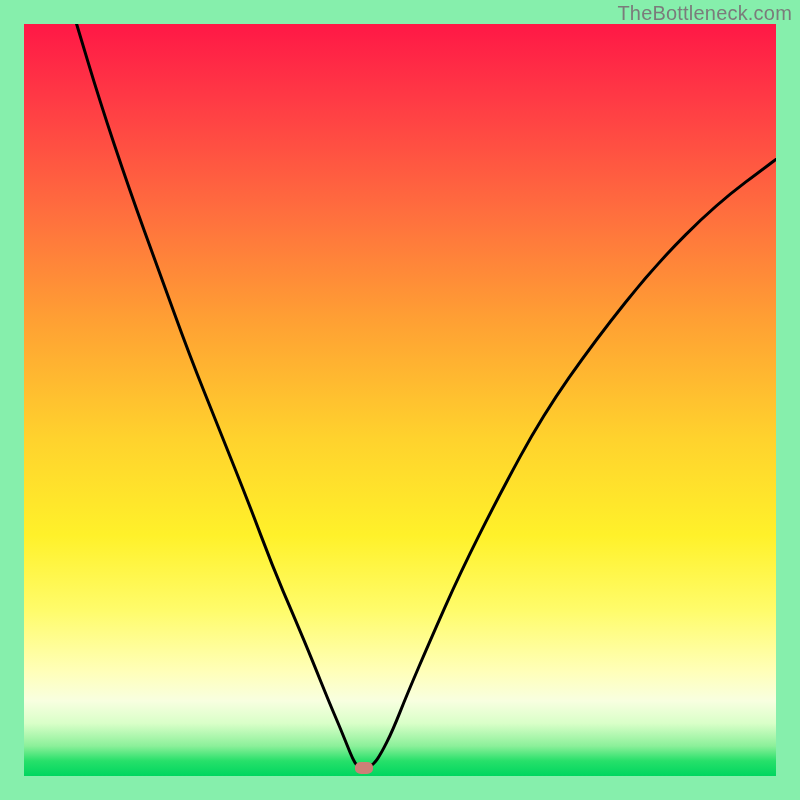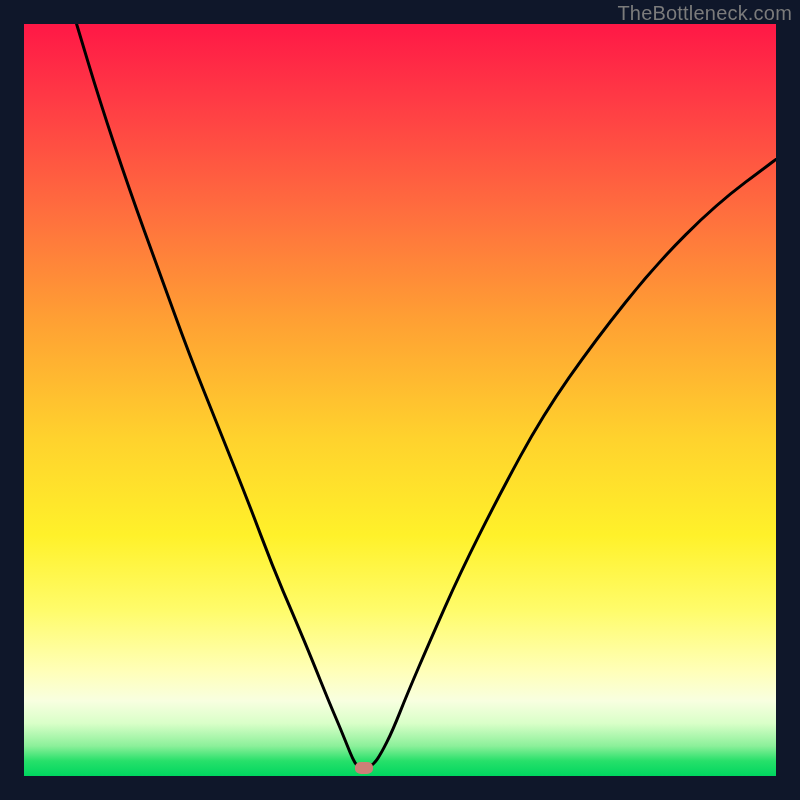--- a/index.html
+++ b/index.html
@@ -8,21 +8,21 @@
     width: 800px;
     height: 800px;
     overflow: hidden;
     background: #000;
     font-family: Arial, Helvetica, sans-serif;
   }
   .frame {
     position: relative;
     width: 800px;
     height: 800px;
-    background: #0f172a;
+    background: #86efac;
   }
   .plot {
     position: absolute;
     left: 24px;
     top: 24px;
     width: 752px;
     height: 752px;
     
     background: linear-gradient(
       to bottom,

